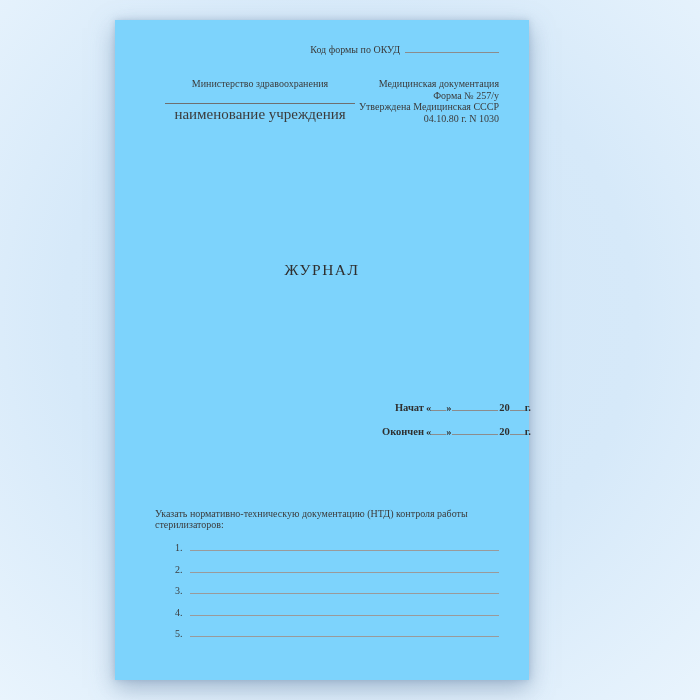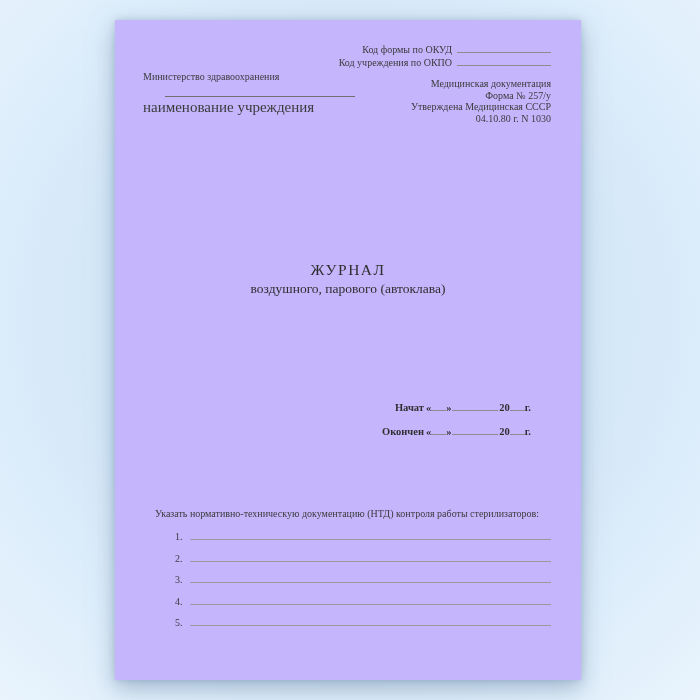--- a/index.html
+++ b/index.html
@@ -6,34 +6,34 @@
   html, body { width: 700px; height: 700px; }
   body {
     font-family: "Liberation Serif", "DejaVu Serif", serif;
     background: radial-gradient(circle at 50% 45%, #d2e6f7 0%, #d6e9f9 55%, #e9f4fd 100%);
     position: relative;
     overflow: hidden;
   }
   .paper {
     position: absolute;
     left: 115px; top: 20px;
-    width: 466px; height: 660px;
-    background: #c4b5fd;
+    width: 414px; height: 660px;
+    background: #7dd3fc;
     box-shadow: 0 8px 22px rgba(105, 135, 168, 0.55), 0 0 6px rgba(120, 150, 180, 0.35);
     color: #3b3b3b;
   }
   .blank { display: inline-block; border-bottom: 1px solid #8c8c8c; height: 11px; vertical-align: baseline; }
 
   
   .codes { position: absolute; top: 22px; right: 30px; text-align: right; font-size: 10px; }
   .codes .row { display: flex; justify-content: flex-end; align-items: baseline; height: 13px; }
   .codes .blank { width: 94px; margin-left: 5px; }
 
   
-  .hdr-left { position: absolute; left: 28px; top: 51px; width: 234px; text-align: left; font-size: 10px; }
+  .hdr-left { position: absolute; left: 28px; top: 58px; width: 234px; text-align: center; font-size: 10px; }
   .hdr-left .underline { display: block; width: 190px; margin: 14px auto 0 auto; border-bottom: 1px solid #6f6f6f; height: 1px; }
   .hdr-left .caption { display: block; margin-top: 2px; font-size: 15px; }
   .hdr-right { position: absolute; right: 30px; top: 58px; width: 210px; text-align: right; font-size: 10px; line-height: 11.5px; }
 
   .laboratory { position: absolute; left: 28px; top: 114px; display: flex; align-items: baseline; font-size: 10px; }
   .laboratory .blank { width: 124px; margin-left: 5px; }
 
   
   .title-block { position: absolute; left: 0; top: 240px; width: 100%; text-align: center; font-weight: normal; color: #2f2f2f; }
   .title-main { font-size: 15.5px; letter-spacing: 1.5px; line-height: 20px; }
@@ -58,43 +58,38 @@
 </head>
 <body>
 
 <div class="paper">
 
   <div class="codes">
     <div class="row">
       <span>Код формы по ОКУД</span>
       <span class="blank"></span>
     </div>
-    <div class="row">
-      <span>Код учреждения по ОКПО</span>
-      <span class="blank"></span>
-    </div>
   </div>
 
   <div class="hdr-left">
     <span>Министерство здравоохранения</span>
     <span class="underline"></span>
     <span class="caption">наименование учреждения</span>
   </div>
 
   <div class="hdr-right">
     <div>Медицинская документация</div>
     <div>Форма № 257/у</div>
     <div>Утверждена Медицинская СССР</div>
     <div>04.10.80 г. N 1030</div>
   </div>
 
 
   <div class="title-block">
     <div class="title-main">ЖУРНАЛ</div>
-    <div class="title-sub">воздушного, парового (автоклава)</div>
   </div>
 
   <div class="dates">
     <div class="row">
       <span class="lbl">Начат</span>
       <span>«</span>
       <span class="blank blank-q"></span>
       <span>»</span>
       <span class="blank blank-long"></span>
       <span>20</span>

